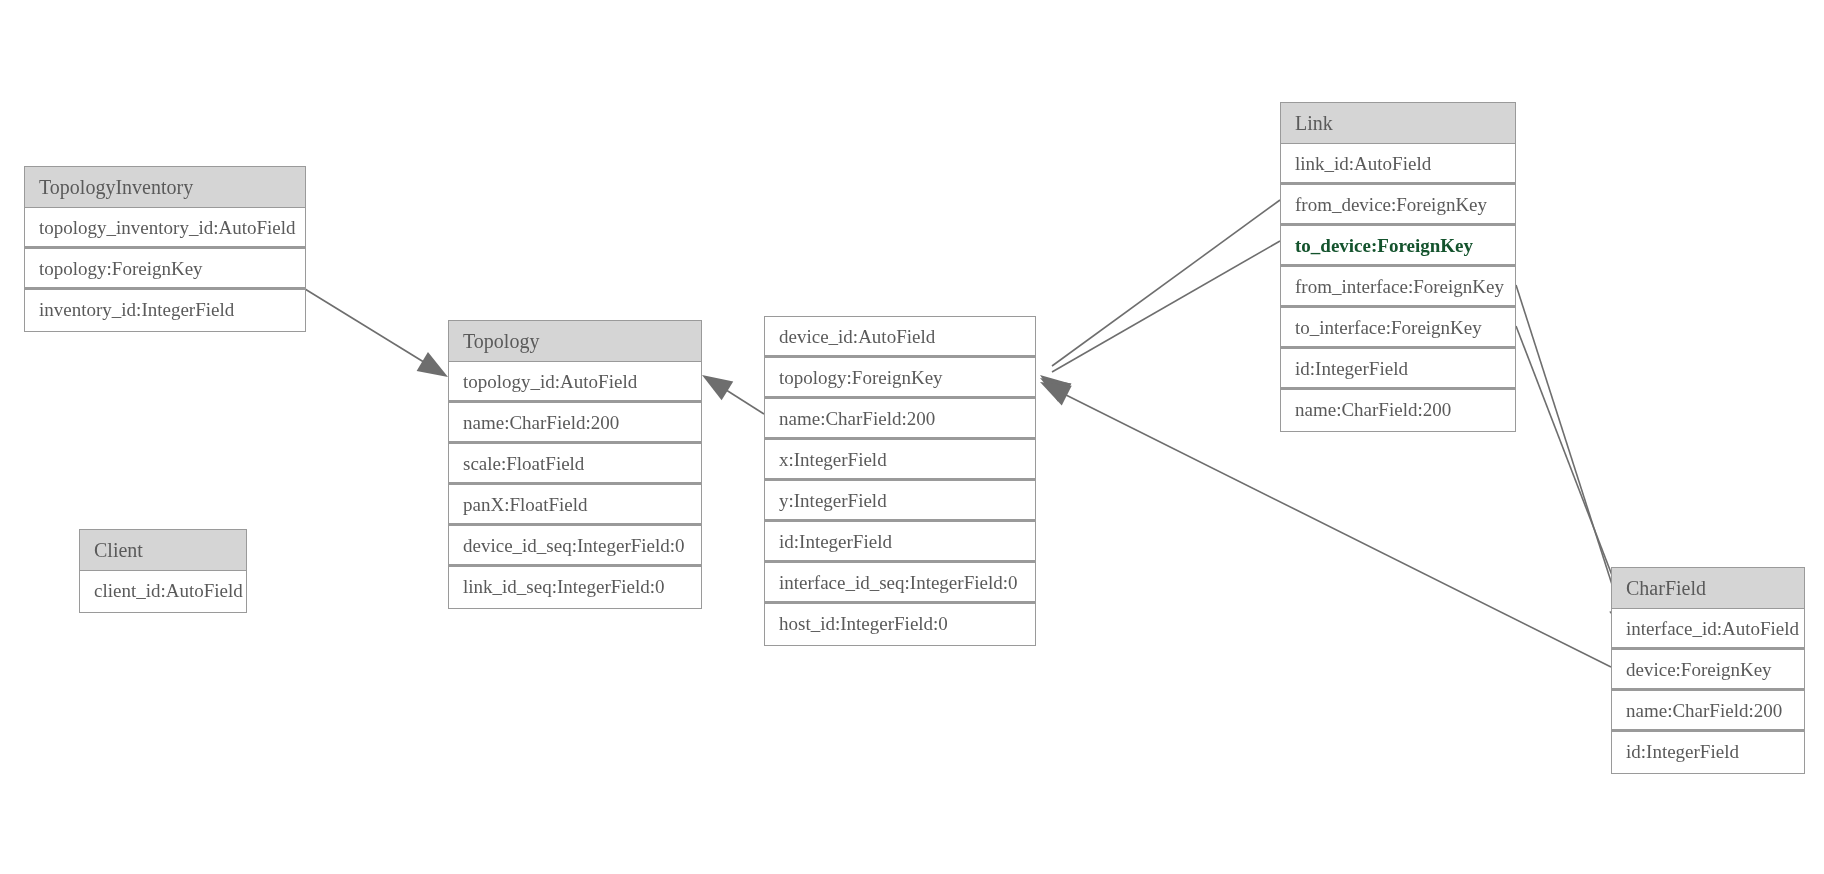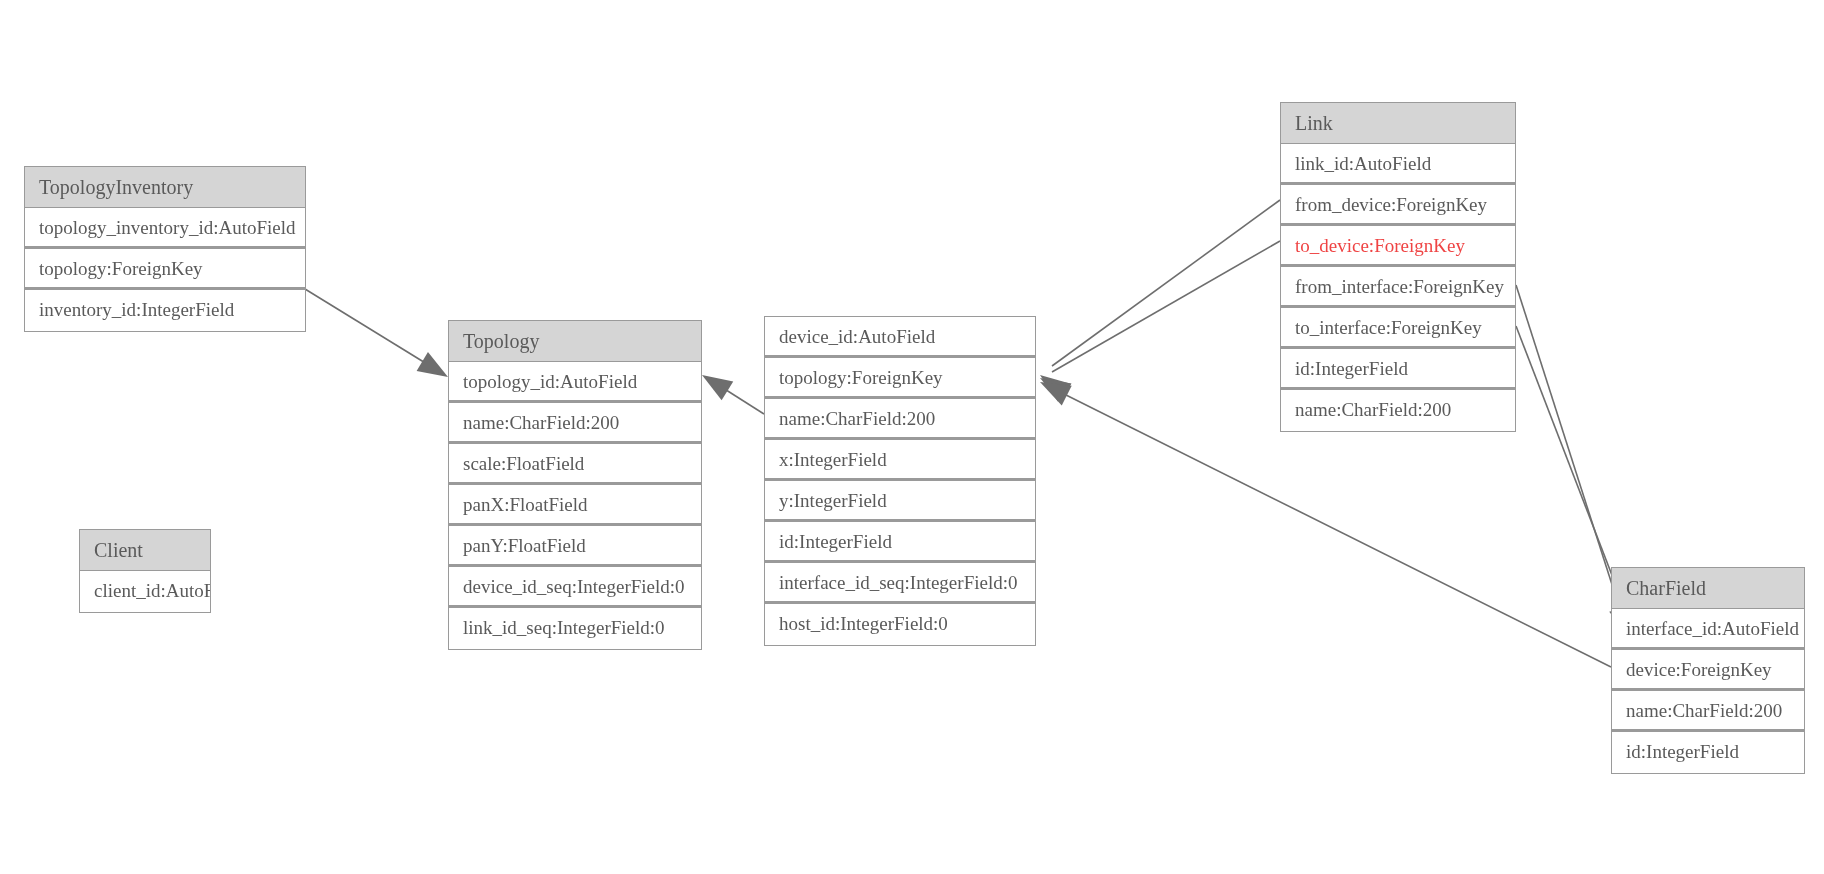--- a/index.html
+++ b/index.html
@@ -97,49 +97,48 @@
         <polygon points="0,0 -30,-11 -30,11" fill="#6e6e6e" transform="translate(1635,636) rotate(69)"></polygon>
       </g>
     </svg>
 
 <div class="entity" style="left: 24px; top: 166px; width: 282px; border-color: rgb(154, 154, 154);">
       <div class="entity-header" style="background: rgb(213, 213, 213); color: rgb(90, 90, 90); border-bottom-color: rgb(154, 154, 154);">TopologyInventory</div>
       <div class="entity-field" style="color: rgb(90, 90, 90); border-bottom-color: rgb(154, 154, 154);">topology_inventory_id:AutoField</div>
       <div class="entity-field" style="color: rgb(90, 90, 90); border-bottom-color: rgb(154, 154, 154);">topology:ForeignKey</div>
       <div class="entity-field" style="color: rgb(90, 90, 90); border-bottom-color: rgb(154, 154, 154);">inventory_id:IntegerField</div>
     </div>
-    <div class="entity" style="left: 79px; top: 529px; width: 132px; border-color: rgb(154, 154, 154);">
+    <div class="entity" style="left: 79px; top: 529px; width: 168px; border-color: rgb(154, 154, 154);">
       <div class="entity-header" style="background: rgb(213, 213, 213); color: rgb(90, 90, 90); border-bottom-color: rgb(154, 154, 154);">Client</div>
       <div class="entity-field" style="color: rgb(90, 90, 90); border-bottom-color: rgb(154, 154, 154);">client_id:AutoField</div>
     </div>
     <div class="entity" style="left: 448px; top: 320px; width: 254px; border-color: rgb(154, 154, 154);">
       <div class="entity-header" style="background: rgb(213, 213, 213); color: rgb(90, 90, 90); border-bottom-color: rgb(154, 154, 154);">Topology</div>
       <div class="entity-field" style="color: rgb(90, 90, 90); border-bottom-color: rgb(154, 154, 154);">topology_id:AutoField</div>
       <div class="entity-field" style="color: rgb(90, 90, 90); border-bottom-color: rgb(154, 154, 154);">name:CharField:200</div>
       <div class="entity-field" style="color: rgb(90, 90, 90); border-bottom-color: rgb(154, 154, 154);">scale:FloatField</div>
       <div class="entity-field" style="color: rgb(90, 90, 90); border-bottom-color: rgb(154, 154, 154);">panX:FloatField</div>
-      <div class="entity-field" style="color: rgb(90, 90, 90); border-bottom-color: rgb(154, 154, 154);">panY:FloatField</div>
       <div class="entity-field" style="color: rgb(90, 90, 90); border-bottom-color: rgb(154, 154, 154);">device_id_seq:IntegerField:0</div>
       <div class="entity-field" style="color: rgb(90, 90, 90); border-bottom-color: rgb(154, 154, 154);">link_id_seq:IntegerField:0</div>
     </div>
     <div class="entity" style="left: 764px; top: 316px; width: 272px; border-color: rgb(154, 154, 154);">
       <div class="entity-field" style="color: rgb(90, 90, 90); border-bottom-color: rgb(154, 154, 154);">device_id:AutoField</div>
       <div class="entity-field" style="color: rgb(90, 90, 90); border-bottom-color: rgb(154, 154, 154);">topology:ForeignKey</div>
       <div class="entity-field" style="color: rgb(90, 90, 90); border-bottom-color: rgb(154, 154, 154);">name:CharField:200</div>
       <div class="entity-field" style="color: rgb(90, 90, 90); border-bottom-color: rgb(154, 154, 154);">x:IntegerField</div>
       <div class="entity-field" style="color: rgb(90, 90, 90); border-bottom-color: rgb(154, 154, 154);">y:IntegerField</div>
       <div class="entity-field" style="color: rgb(90, 90, 90); border-bottom-color: rgb(154, 154, 154);">id:IntegerField</div>
       <div class="entity-field" style="color: rgb(90, 90, 90); border-bottom-color: rgb(154, 154, 154);">interface_id_seq:IntegerField:0</div>
       <div class="entity-field" style="color: rgb(90, 90, 90); border-bottom-color: rgb(154, 154, 154);">host_id:IntegerField:0</div>
     </div>
     <div class="entity" style="left: 1280px; top: 102px; width: 236px; border-color: rgb(154, 154, 154);">
       <div class="entity-header" style="background: rgb(213, 213, 213); color: rgb(90, 90, 90); border-bottom-color: rgb(154, 154, 154);">Link</div>
       <div class="entity-field" style="color: rgb(90, 90, 90); border-bottom-color: rgb(154, 154, 154);">link_id:AutoField</div>
       <div class="entity-field" style="color: rgb(90, 90, 90); border-bottom-color: rgb(154, 154, 154);">from_device:ForeignKey</div>
-      <div class="entity-field" style="color: #ef4444; border-bottom-color: rgb(154, 154, 154);">to_device:ForeignKey</div>
+      <div class="entity-field" style="color: #14532d; border-bottom-color: rgb(154, 154, 154); font-weight: bold;">to_device:ForeignKey</div>
       <div class="entity-field" style="color: rgb(90, 90, 90); border-bottom-color: rgb(154, 154, 154);">from_interface:ForeignKey</div>
       <div class="entity-field" style="color: rgb(90, 90, 90); border-bottom-color: rgb(154, 154, 154);">to_interface:ForeignKey</div>
       <div class="entity-field" style="color: rgb(90, 90, 90); border-bottom-color: rgb(154, 154, 154);">id:IntegerField</div>
       <div class="entity-field" style="color: rgb(90, 90, 90); border-bottom-color: rgb(154, 154, 154);">name:CharField:200</div>
     </div>
     <div class="entity" style="left: 1611px; top: 567px; width: 194px; border-color: rgb(154, 154, 154);">
       <div class="entity-header" style="background: rgb(213, 213, 213); color: rgb(90, 90, 90); border-bottom-color: rgb(154, 154, 154);">CharField</div>
       <div class="entity-field" style="color: rgb(90, 90, 90); border-bottom-color: rgb(154, 154, 154);">interface_id:AutoField</div>
       <div class="entity-field" style="color: rgb(90, 90, 90); border-bottom-color: rgb(154, 154, 154);">device:ForeignKey</div>
       <div class="entity-field" style="color: rgb(90, 90, 90); border-bottom-color: rgb(154, 154, 154);">name:CharField:200</div>

